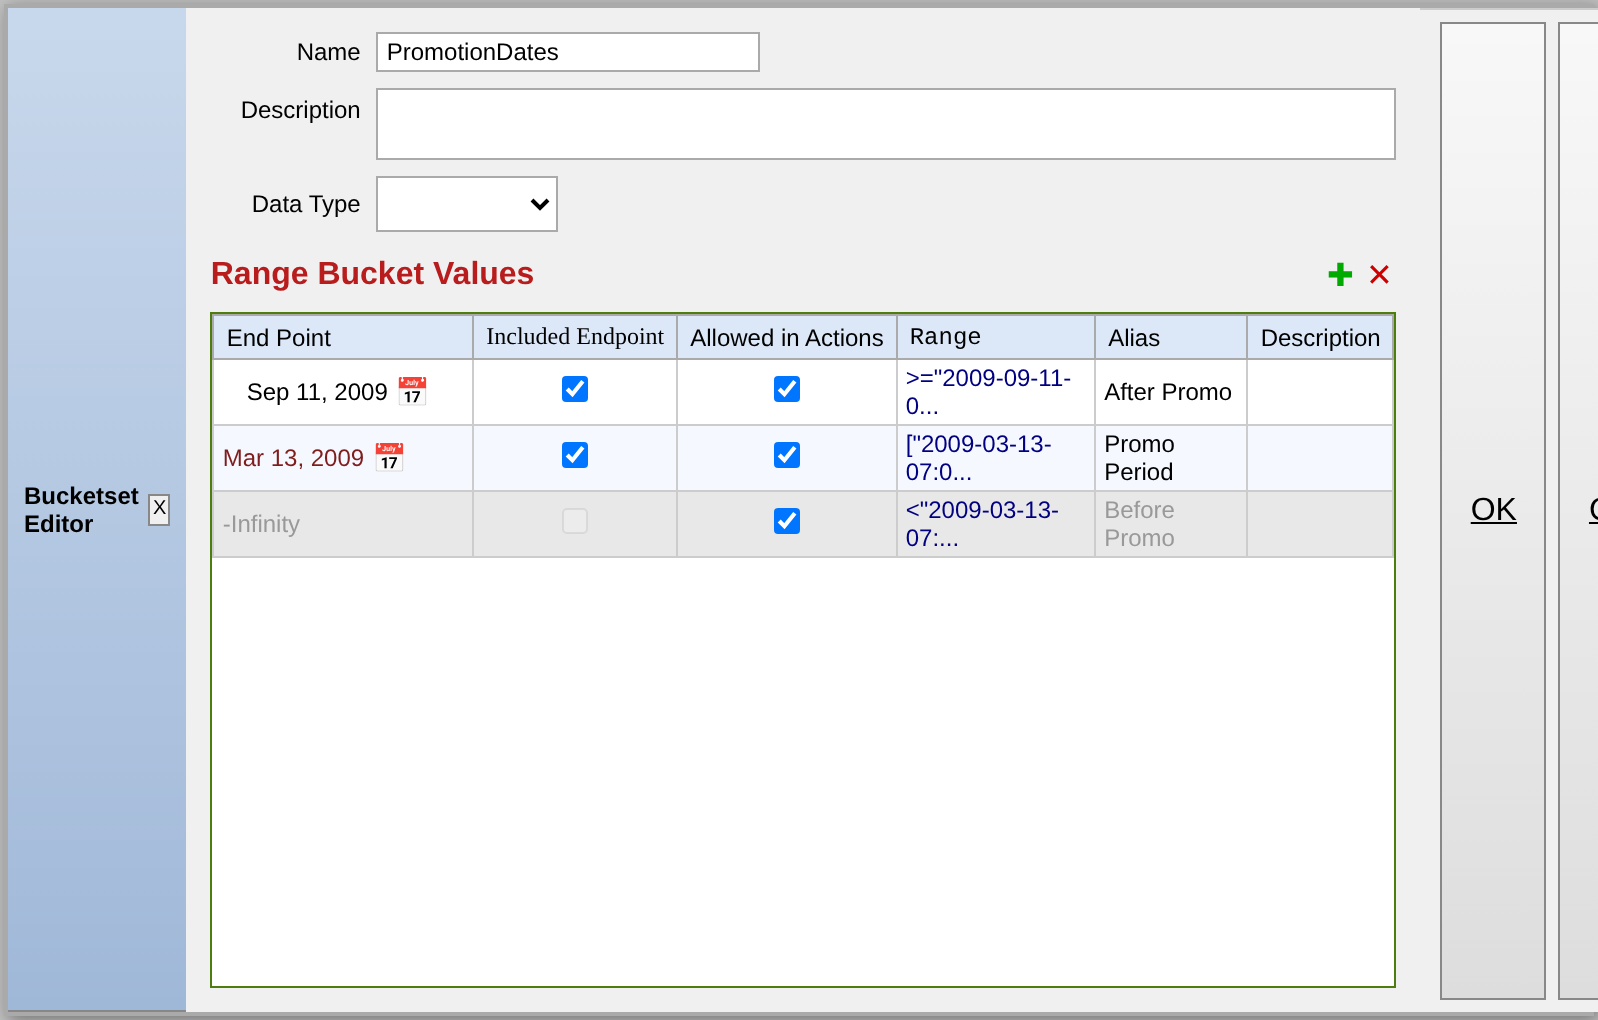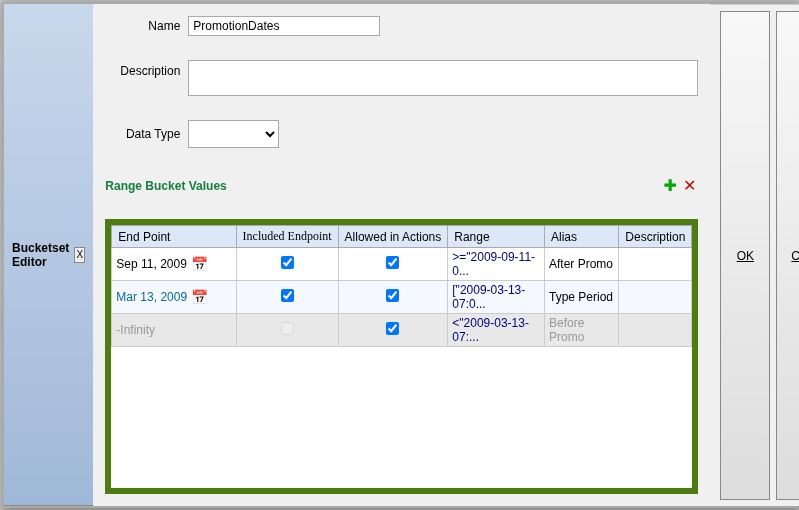--- a/index.html
+++ b/index.html
@@ -1,48 +1,48 @@
 <!DOCTYPE html>
 <html><head>
   <meta charset="utf-8">
   <style>
     * { box-sizing: border-box; margin: 0; padding: 0; font-family: Arial, sans-serif; font-size: 12px; }
     body { background: #c0c0c0; display: flex; align-items: center; justify-content: center; width: 799px; height: 510px; overflow: hidden; }
     .dialog { width: 795px; height: 506px; background: #f0f0f0; border: 2px solid #aaa; position: relative; display: flex; flex-direction: row; box-shadow: 2px 2px 8px rgba(0,0,0,0.4); }
     .title-bar { background: linear-gradient(to bottom, #c8d8ec, #a0b8d8); padding: 4px 8px; display: flex; align-items: center; justify-content: space-between; border-bottom: 1px solid #888; }
     .title-bar-title { font-weight: bold; font-size: 12px; color: #000; }
     .title-bar-close { width: 16px; height: 16px; background: #f0f0f0; border: 1px solid #888; display: flex; align-items: center; justify-content: center; cursor: pointer; font-size: 10px; }
-    .content { flex: 1; padding: 12px; display: flex; flex-direction: column; gap: 24px; }
+    .content { flex: 1; padding: 12px; display: flex; flex-direction: column; gap: 8px; }
     .form-row { display: flex; align-items: center; gap: 8px; }
     .form-label { width: 75px; text-align: right; color: #000; }
     .form-input { border: 1px solid #aaa; background: #fff; padding: 2px 4px; height: 20px; }
     .name-input { width: 192px; }
     .desc-input { width: 510px; height: 36px; resize: none; }
     .datatype-select { border: 1px solid #aaa; background: #fff; padding: 13px; height: 20px; }
     .checkbox-row { display: flex; align-items: center; gap: 4px; margin-left: 83px; }
     .section-header { display: flex; align-items: center; justify-content: space-between; margin-top: 4px; }
-    .section-title { font-weight: bold; color: #15803d; font-size: 12px; }
+    .section-title { font-weight: bold; color: #b91c1c; font-size: 16px; }
     .toolbar { display: flex; gap: 2px; }
     .toolbar-btn { background: none; border: none; cursor: pointer; font-size: 16px; padding: 0 2px; }
     .add-btn { color: #00aa00; }
     .del-btn { color: #cc0000; }
-    .table-container { border: 6px solid #4d7c0f; background: #fff; flex: 1; overflow: auto; }
+    .table-container { border: 1px solid #4d7c0f; background: #fff; flex: 1; overflow: auto; }
     table { width: 100%; border-collapse: collapse; }
     th { background: #dce8f8; border: 1px solid #aaa; padding: 3px 6px; text-align: left; font-weight: normal; white-space: nowrap; position: sticky; top: 0; }
     td { border: 1px solid #ccc; padding: 2px 4px; vertical-align: middle; height: 22px; }
     .row-odd { background: #fff; }
     .row-even { background: #f5f8ff; }
     .row-disabled { background: #e8e8e8; color: #999; }
     .endpoint-cell { display: flex; align-items: center; gap: 4px; }
     .cal-icon { font-size: 14px; color: #cc4400; cursor: pointer; }
     .checkbox-cell { text-align: center; }
     input[type=checkbox] { width: 13px; height: 13px; }
     input[type=checkbox]:disabled { opacity: 0.5; }
     .footer { display: flex; justify-content: flex-end; padding: 6px 10px; gap: 6px; border-top: 1px solid #ccc; background: #f0f0f0; }
-    .footer-btn { padding: 3px 14px; border: 1px solid #888; background: linear-gradient(to bottom, #f8f8f8, #ddd); cursor: pointer; font-size: 12px; min-width: 50px; text-decoration: underline; }
+    .footer-btn { padding: 3px 14px; border: 1px solid #888; background: linear-gradient(to bottom, #f8f8f8, #ddd); cursor: pointer; font-size: 16px; min-width: 50px; text-decoration: underline; }
     select option { background: #fff; }
   </style>
 </head>
 <body>
 
 <div class="dialog">
   <div class="title-bar">
     <span class="title-bar-title">Bucketset Editor</span>
     <div class="title-bar-close">X</div>
   </div>
@@ -73,50 +73,50 @@
       </div>
     </div>
 
     <div class="table-container">
       <table>
         <thead>
           <tr>
             <th style="width:175px;">End Point</th>
             <th style="width:100px;text-align:center;font-family:Liberation Serif, serif;">Included Endpoint</th>
             <th style="width:105px;text-align:right;">Allowed in Actions</th>
-            <th style="width:130px;">Range</th>
+            <th style="width:130px;font-family:Liberation Mono, monospace;">Range</th>
             <th style="width:100px;">Alias</th>
             <th>Description</th>
           </tr>
         </thead>
         <tbody id="table-body">
         <tr class="row-odd">
               <td>
                 <div class="endpoint-cell">
-                  <span style="color: rgb(0, 0, 0);">Sep 11, 2009</span>
+                  <span style="color: rgb(0, 0, 0); margin-left: 12px;">Sep 11, 2009</span>
                   <span class="cal-icon">📅</span>
                 </div>
               </td>
               <td class="checkbox-cell"><input type="checkbox" checked="" style=""></td>
               <td class="checkbox-cell"><input type="checkbox" checked="" style=""></td>
               <td style="color: rgb(0, 0, 128);">&gt;="2009-09-11-0...</td>
               <td>After Promo</td>
               <td></td>
             </tr>
             <tr class="row-even">
               <td>
                 <div class="endpoint-cell">
-                  <span style="color: #0369a1;">Mar 13, 2009</span>
+                  <span style="color: #7f1d1d;">Mar 13, 2009</span>
                   <span class="cal-icon">📅</span>
                 </div>
               </td>
               <td class="checkbox-cell"><input type="checkbox" checked="" style=""></td>
               <td class="checkbox-cell"><input type="checkbox" checked="" style=""></td>
               <td style="color: rgb(0, 0, 128);">["2009-03-13-07:0...</td>
-              <td>Type Period</td>
+              <td>Promo Period</td>
               <td></td>
             </tr>
             <tr class="row-disabled">
               <td>
                 <div class="endpoint-cell">
                   <span style="color: rgb(153, 153, 153);">-Infinity</span>
                 </div>
               </td>
               <td class="checkbox-cell"><input type="checkbox" disabled="" style=""></td>
               <td class="checkbox-cell"><input type="checkbox" checked="" style=""></td>

